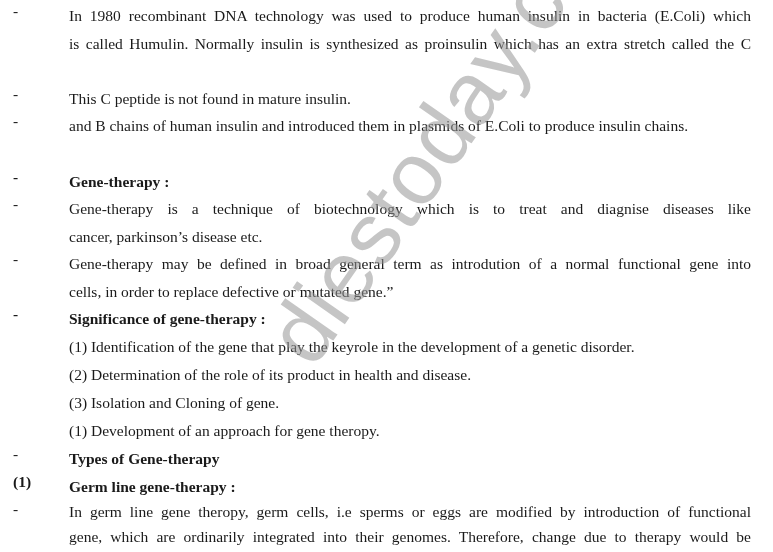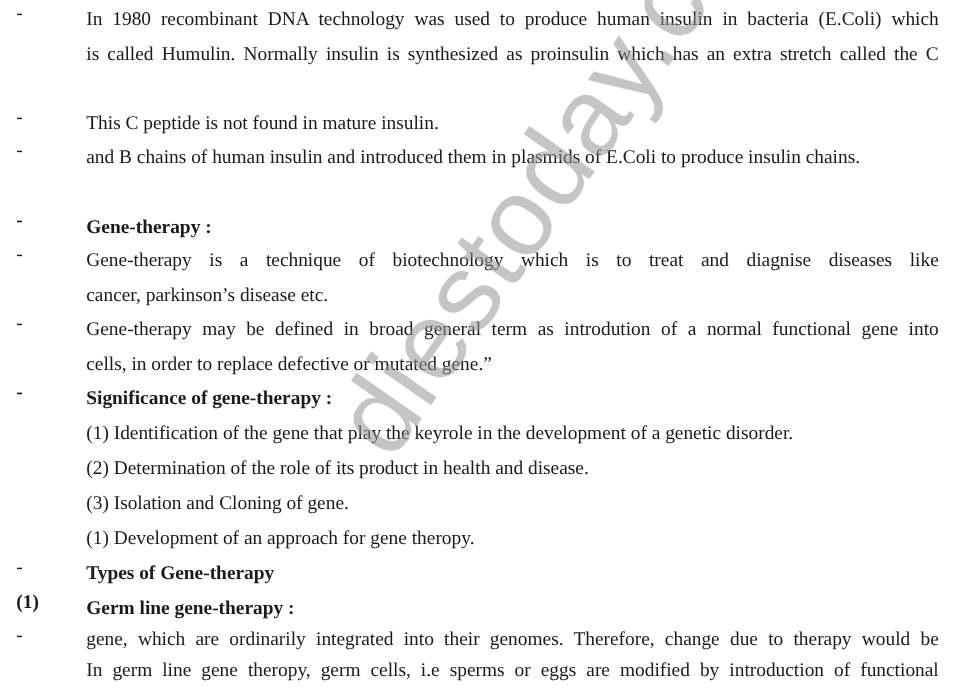--- a/index.html
+++ b/index.html
@@ -111,20 +111,20 @@
   <div class="row bold" style="top:473px">
     <span class="marker">(1)</span>
     <div class="text">
       <div>Germ line gene-therapy :</div>
     </div>
   </div>
 
   <div class="row" style="top:500px">
     <span class="marker">-</span>
     <div class="text" style="line-height:24.5px">
+      <div class="just-last">In germ line gene theropy, germ cells, i.e sperms or eggs are modified by introduction of functional</div>
       <div class="just-last">gene, which are ordinarily integrated into their genomes. Therefore, change due to therapy would be</div>
-      <div class="just-last">In germ line gene theropy, germ cells, i.e sperms or eggs are modified by introduction of functional</div>
       <div>heritable.</div>
     </div>
   </div>
 
   <div class="watermark">diestoday.com</div>
 </div>
 
 </body></html>

